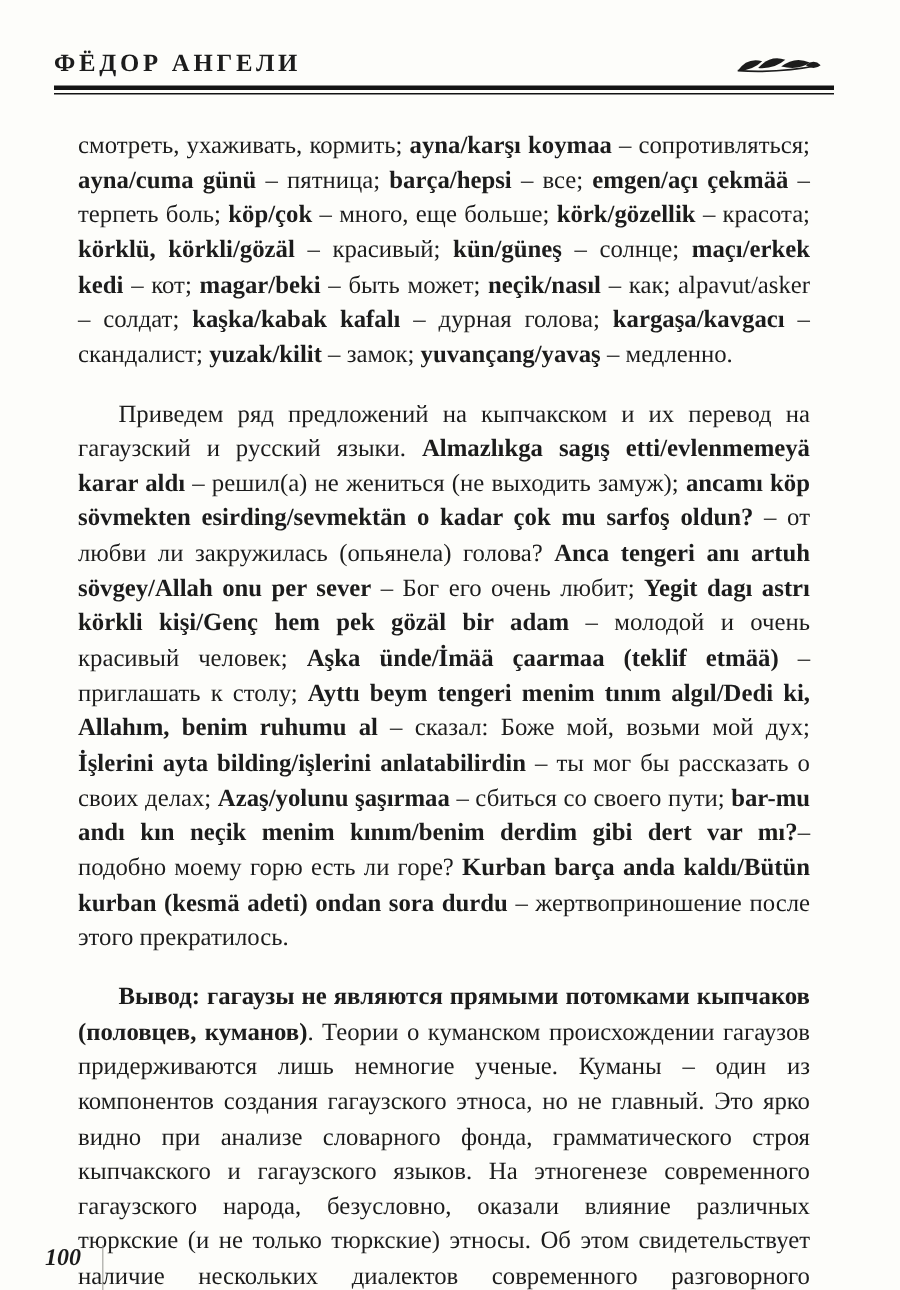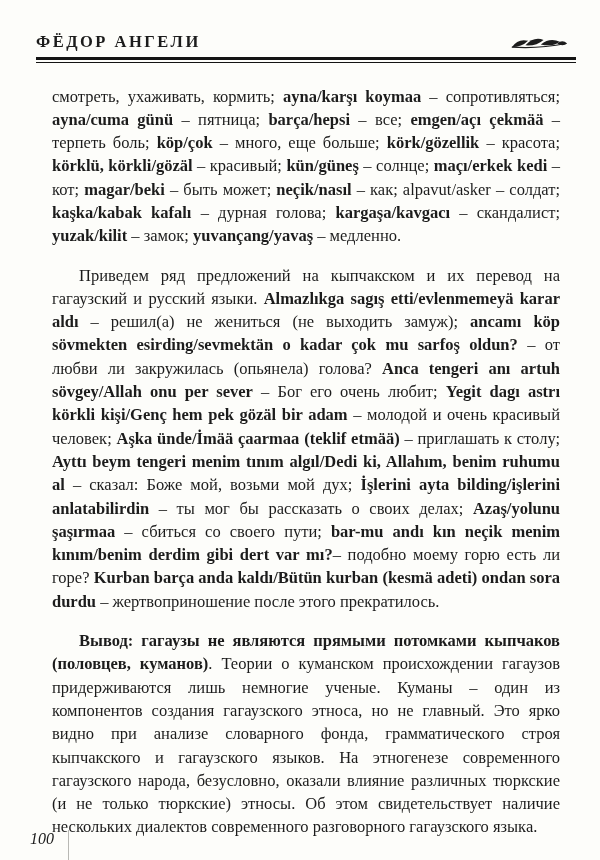--- a/index.html
+++ b/index.html
@@ -7,21 +7,21 @@
     padding: 0;
     background: #e9e9e7;
   }
   .page {
     position: relative;
     width: 600px;
     height: 860px;
     margin: 0 auto;
     background: #fdfdfa;
     box-sizing: border-box;
-    padding: 28px 24px 0 36px;
+    padding: 28px 44px 0 36px;
     font-family: "Liberation Serif", serif;
     color: #1c1c1c;
     overflow: hidden;
   }
   .header-row {
     display: flex;
     justify-content: space-between;
     align-items: flex-end;
     height: 24px;
   }
@@ -45,21 +45,21 @@
     line-height: 23.3px;
     text-align: justify;
   }
   .content p.para { margin: 16px; }
   .content p.para.indent { text-indent: 27px; }
   .content b { font-weight: bold; }
   .pagenum {
     position: absolute;
     left: 30px;
     bottom: 12px;
-    font-weight: normal;
+    font-weight: bold;
     font-style: italic;
     font-size: 16px;
   }
   .crease {
     position: absolute;
     left: 68px;
     bottom: 0;
     width: 1px;
     height: 30px;
     background: #9a9a96;

